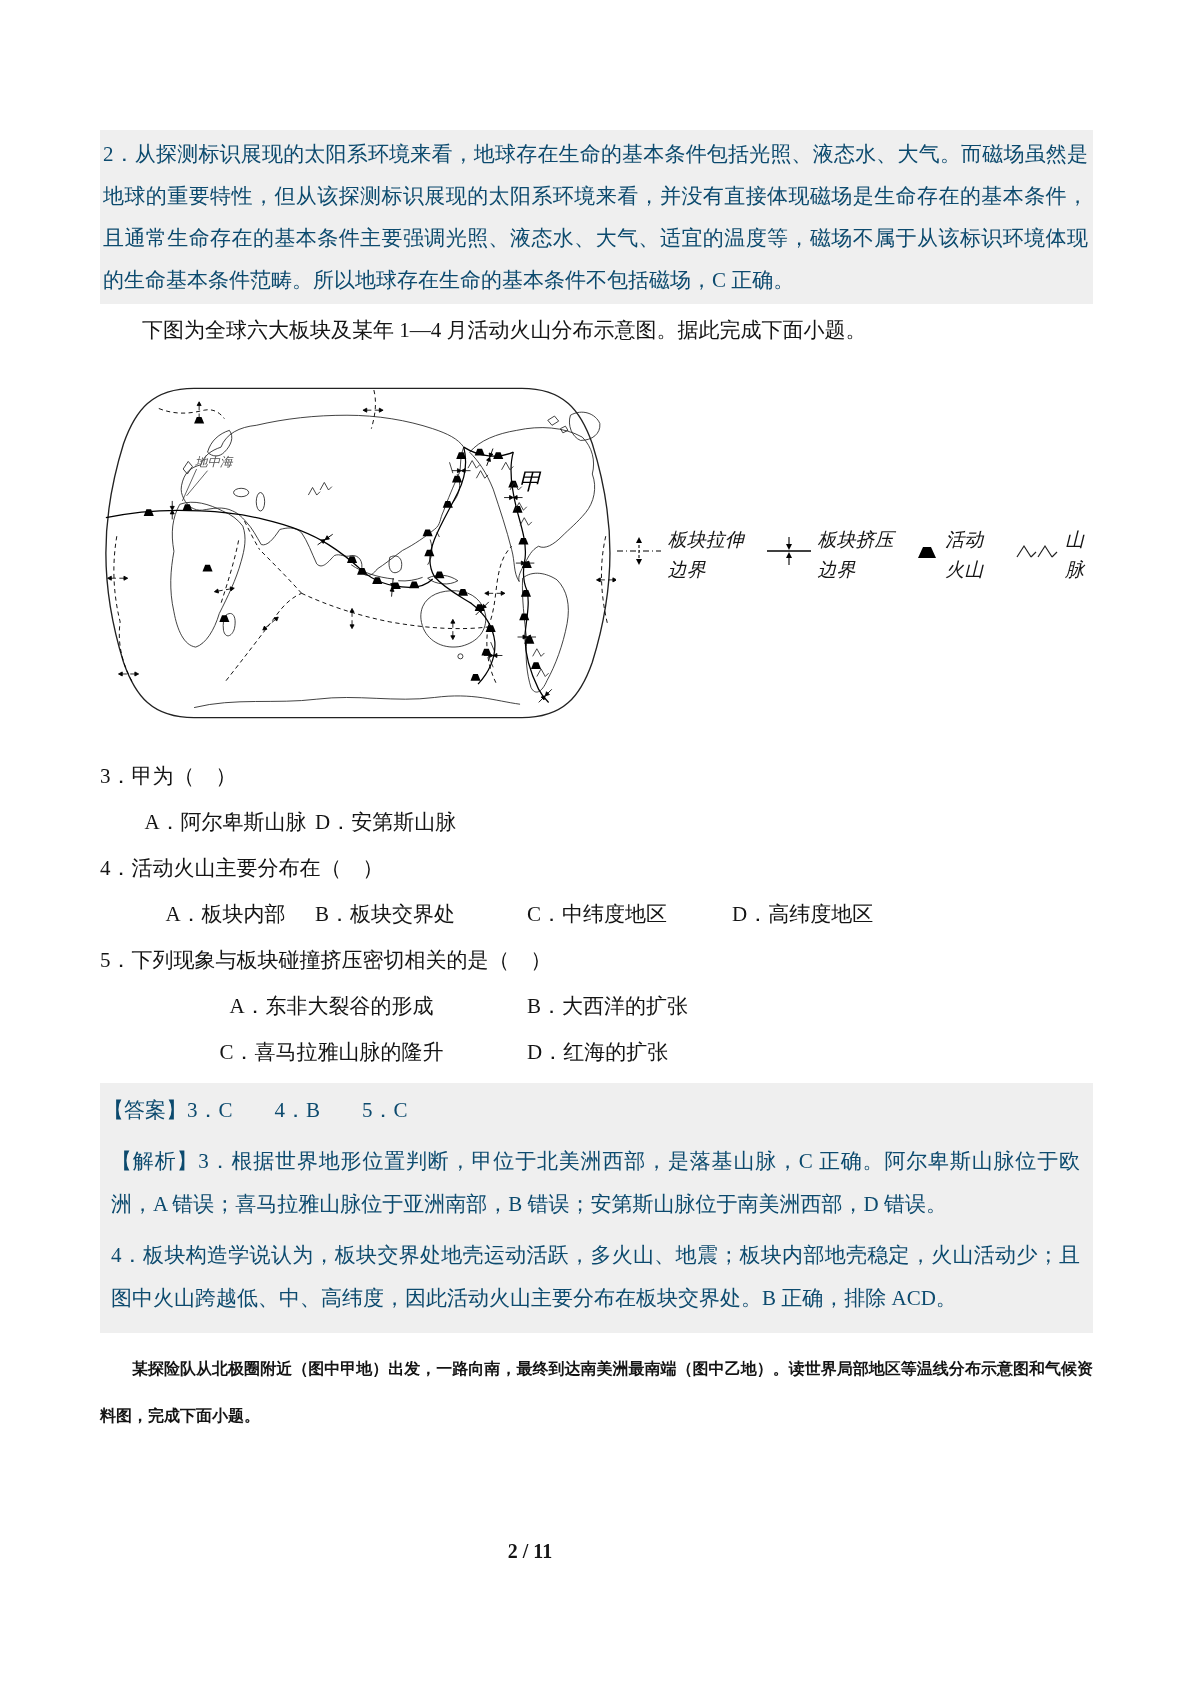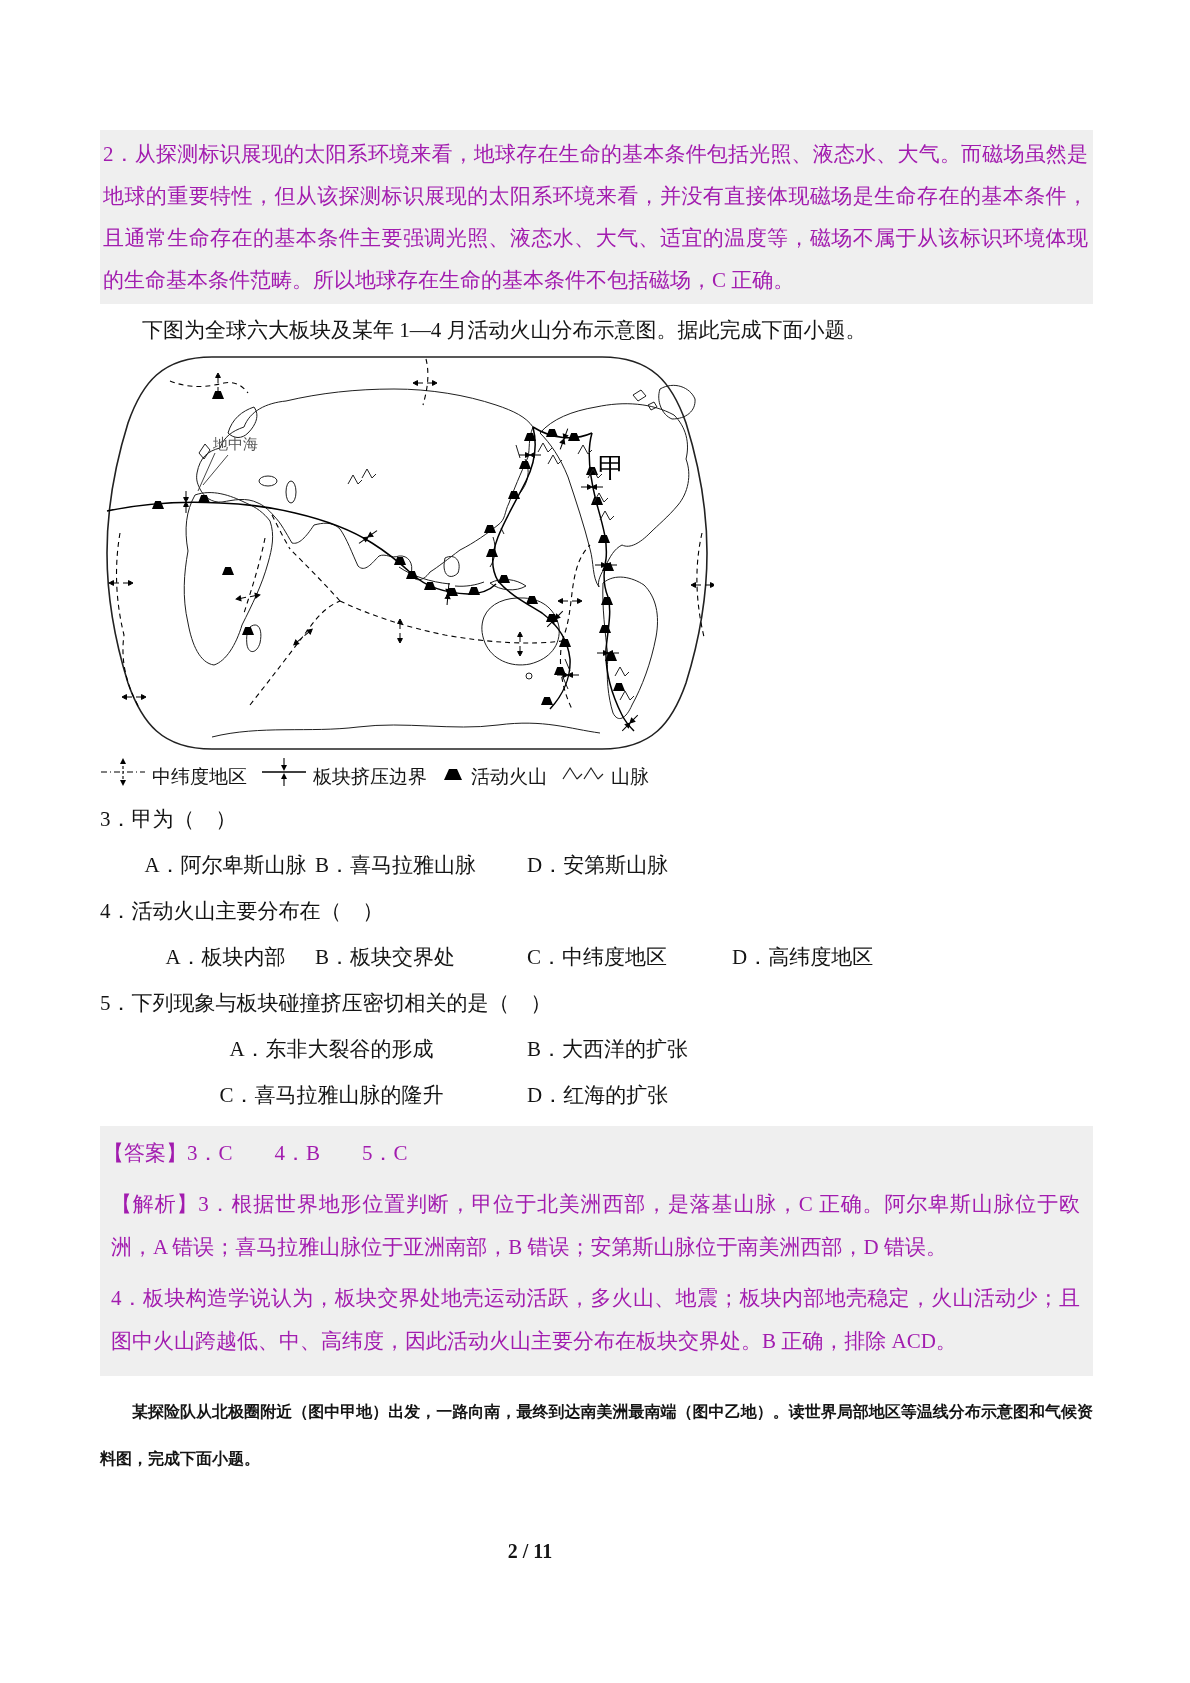--- a/index.html
+++ b/index.html
@@ -3,24 +3,24 @@
 <meta charset="utf-8">
 <style>
   html,body{margin:0;padding:0;background:#ffffff;}
   body{
     width:1190px;height:1683px;position:relative;overflow:hidden;
     font-family:"Liberation Serif","DejaVu Serif",serif;
     color:#141414;
   }
   .page{box-sizing:border-box;width:1190px;padding:130px 97px 0 100px;}
   .hl{background:#efefef;}
-  .red{color:#a21caf;}
+  .red{color:#0c4a6e;}
   .expl-block{font-size:21px;line-height:42px;text-align:justify;padding:3px 5px 3px 3px;}
   .caption{font-size:21px;line-height:42px;text-indent:2em;margin-top:5px;}
-  .figure{display:flex;flex-direction:column;margin-top:2px;}
+  .figure{display:flex;flex-direction:row;align-items:center;margin-top:2px;font-style:italic;}
   .map-wrap{width:614px;height:400px;}
   .legend{display:flex;align-items:center;margin-top:4px;font-size:19px;line-height:30px;}
   .legend .sym{display:inline-block;margin:0 6px 0 14px;}
   .legend .sym:first-child{margin-left:0;}
   .qstem{font-size:21px;line-height:46px;}
   .optrow{display:flex;padding-left:36px;font-size:21px;line-height:46px;}
   .optrow .c0{width:179px;text-align:center;}
   .optrow .c1{width:212px;}
   .optrow .c2{width:205px;}
   .optrow5 .c0{width:391px;}
@@ -188,21 +188,21 @@
 
     <div class="legend">
       <span class="sym">
         <svg width="46" height="30" viewBox="0 0 46 30">
           <line x1="1" y1="15" x2="45" y2="15" stroke="#000" stroke-width="1.1" stroke-dasharray="6 3 1 3"></line>
           <line x1="23" y1="4" x2="23" y2="26" stroke="#000" stroke-width="1.1" stroke-dasharray="3 2"></line>
           <polygon points="20,7 26,7 23,1" fill="#000"></polygon>
           <polygon points="20,23 26,23 23,29" fill="#000"></polygon>
         </svg>
       </span>
-      <span>中纬度地区</span>
+      <span>板块拉伸边界</span>
       <span class="sym">
         <svg width="46" height="30" viewBox="0 0 46 30">
           <line x1="1" y1="15" x2="45" y2="15" stroke="#000" stroke-width="1.4"></line>
           <line x1="23" y1="1" x2="23" y2="9" stroke="#000" stroke-width="1.1"></line>
           <polygon points="20,8 26,8 23,14" fill="#000"></polygon>
           <line x1="23" y1="29" x2="23" y2="21" stroke="#000" stroke-width="1.1"></line>
           <polygon points="20,22 26,22 23,16" fill="#000"></polygon>
         </svg>
       </span>
       <span>板块挤压边界</span>
@@ -217,21 +217,20 @@
           <path d="M2,16 L9,5 L16,16 M16,16 L21,11 M23,16 L30,5 L37,16 M37,16 L42,11" fill="none" stroke="#222" stroke-width="1.2"></path>
         </svg>
       </span>
       <span>山脉</span>
     </div>
   </div>
 
   <div class="qstem">3．甲为（　）</div>
   <div class="optrow">
     <span class="c0">A．阿尔卑斯山脉</span>
-    <span class="c1">B．喜马拉雅山脉</span>
     <span class="c3">D．安第斯山脉</span>
   </div>
 
   <div class="qstem">4．活动火山主要分布在（　）</div>
   <div class="optrow">
     <span class="c0">A．板块内部</span>
     <span class="c1">B．板块交界处</span>
     <span class="c2">C．中纬度地区</span>
     <span class="c3">D．高纬度地区</span>
   </div>

